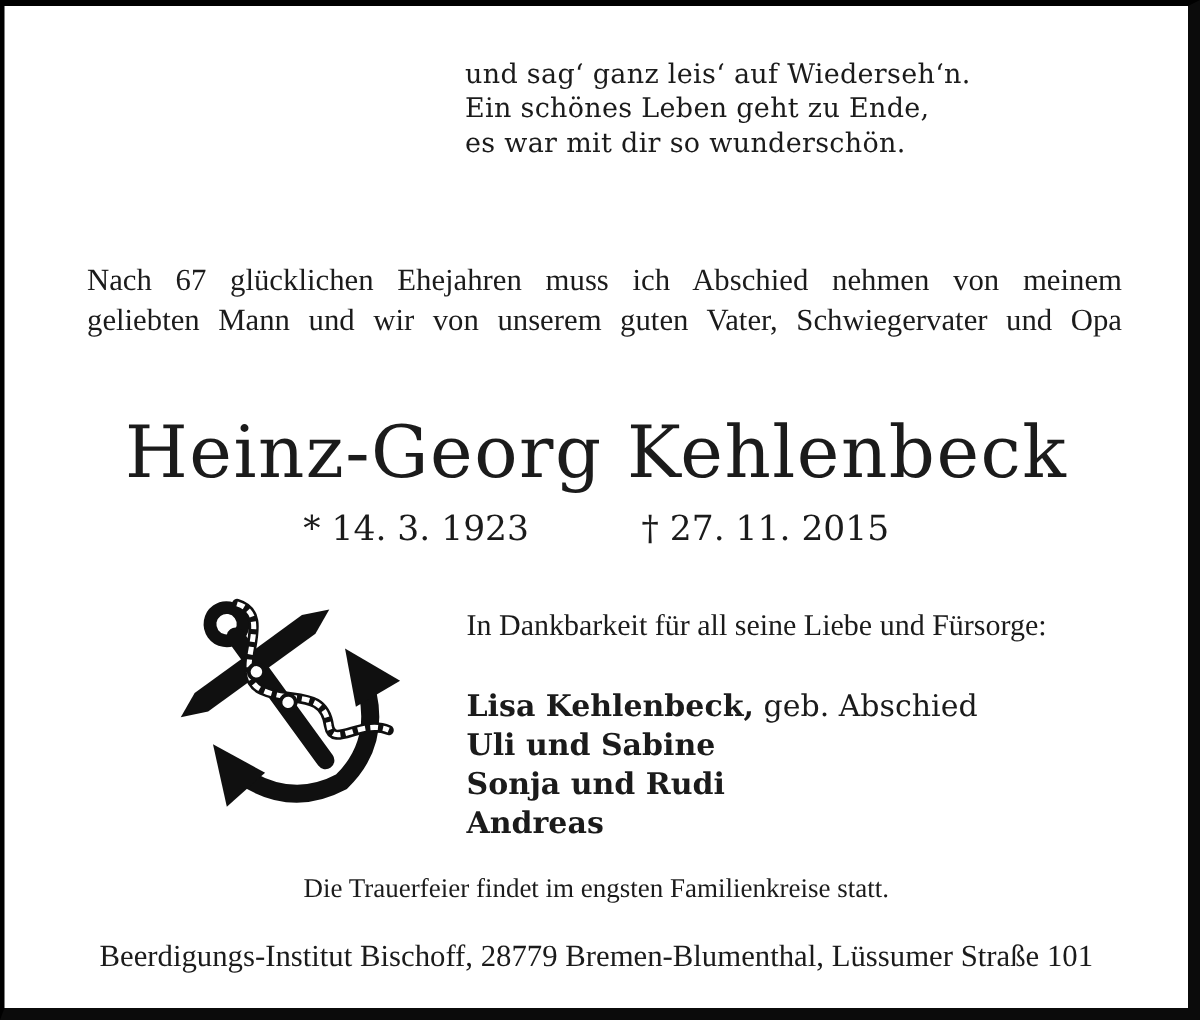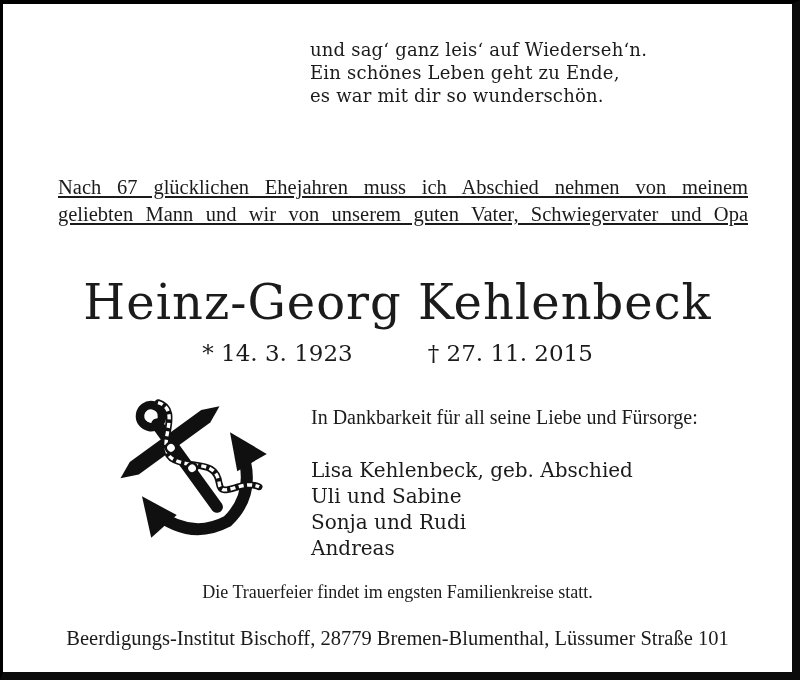--- a/index.html
+++ b/index.html
@@ -27,21 +27,20 @@
     letter-spacing: 0.2px;
   }
   .intro {
     position: absolute;
     left: 55px;
     top: 170px;
     width: 690px;
     font-family: "Liberation Serif", serif;
     font-size: 20.5px;
     line-height: 27px;
-    text-decoration: underline;
   }
   .intro .jline {
     text-align: justify;
     text-align-last: justify;
     white-space: normal;
   }
   .name {
     position: absolute;
     left: 0;
     top: 270px;
@@ -79,21 +78,21 @@
     font-family: "Liberation Serif", serif;
     font-size: 20px;
     margin-bottom: 28px;
     white-space: nowrap;
   }
   .gratitude .mourner {
     font-size: 20px;
     line-height: 26px;
     white-space: nowrap;
   }
-  .gratitude .mourner .b { font-weight: normal; }
+  .gratitude .mourner .b { font-weight: bold; }
   .funeral-note {
     position: absolute;
     left: 0;
     top: 578px;
     width: 100%;
     text-align: center;
     font-family: "Liberation Serif", serif;
     font-size: 18px;
     white-space: nowrap;
   }

